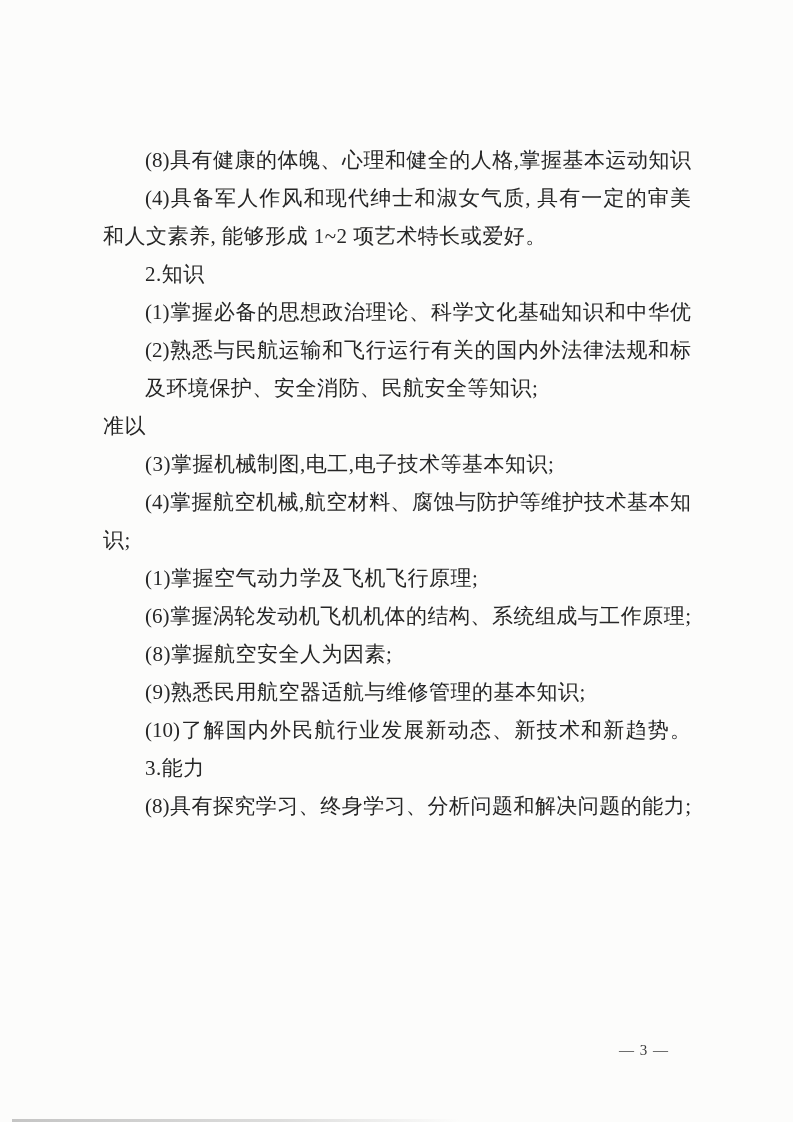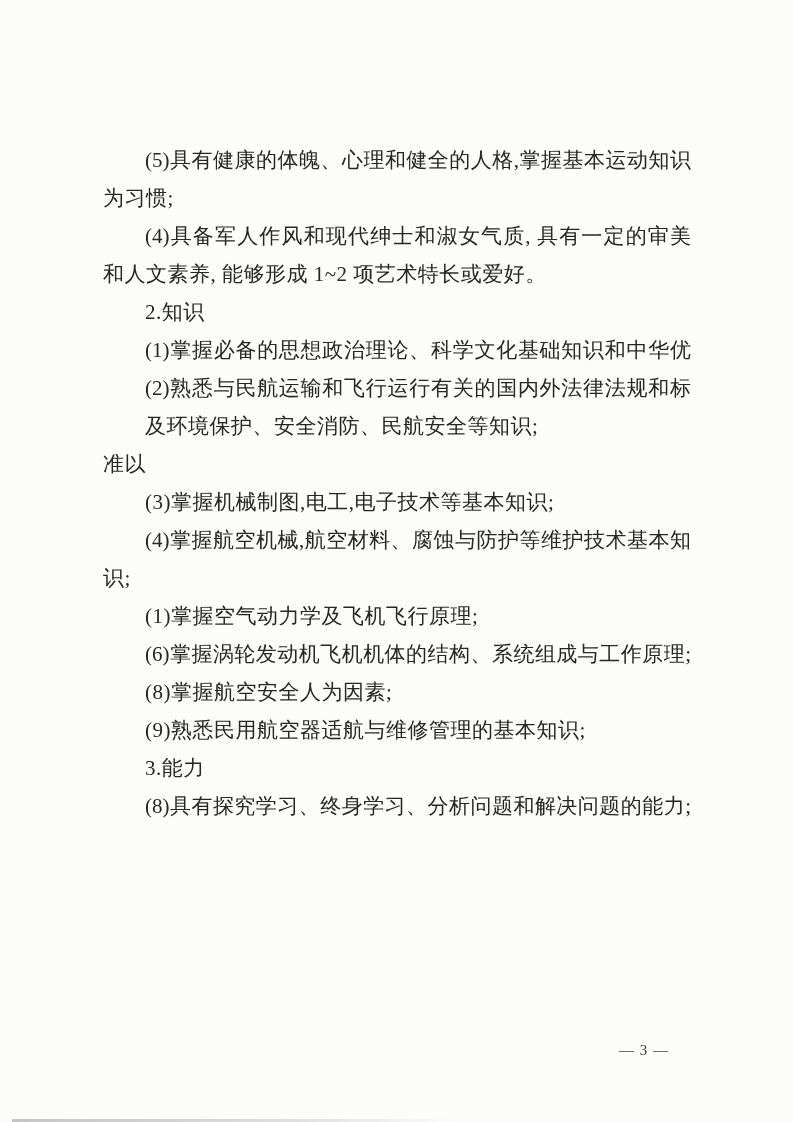--- a/index.html
+++ b/index.html
@@ -62,34 +62,34 @@
       rgba(130,130,130,0.45) 0%,
       rgba(150,150,150,0.30) 60%,
       rgba(160,160,160,0.0) 100%);
   }
 </style>
 </head>
 <body>
 
 <div class="page" style="background: rgb(252, 252, 251);">
   <div class="content" style="color: rgb(38, 38, 38);">
-      <p class="line i j">(5)具有健康的体魄、心理和健全的人格,掌握基本运动知识</p>
-      <p class="line">为习惯;</p>
+      <p class="line i j">(8)具有健康的体魄、心理和健全的人格,掌握基本运动知识</p>
       <p class="line i j">(4)具备军人作风和现代绅士和淑女气质, 具有一定的审美</p>
       <p class="line">和人文素养, 能够形成 1~2 项艺术特长或爱好。</p>
       <p class="line i">2.知识</p>
       <p class="line i j">(1)掌握必备的思想政治理论、科学文化基础知识和中华优</p>
       <p class="line i j">(2)熟悉与民航运输和飞行运行有关的国内外法律法规和标</p>
       <p class="line i">及环境保护、安全消防、民航安全等知识;</p>
       <p class="line">准以</p>
       <p class="line i">(3)掌握机械制图,电工,电子技术等基本知识;</p>
       <p class="line i j">(4)掌握航空机械,航空材料、腐蚀与防护等维护技术基本知</p>
       <p class="line">识;</p>
       <p class="line i">(1)掌握空气动力学及飞机飞行原理;</p>
       <p class="line i j">(6)掌握涡轮发动机飞机机体的结构、系统组成与工作原理;</p>
       <p class="line i">(8)掌握航空安全人为因素;</p>
       <p class="line i">(9)熟悉民用航空器适航与维修管理的基本知识;</p>
+      <p class="line i j">(10)了解国内外民航行业发展新动态、新技术和新趋势。</p>
       <p class="line i">3.能力</p>
       <p class="line i j">(8)具有探究学习、终身学习、分析问题和解决问题的能力;</p>
     </div>
   <div class="page-number">— 3 —</div>
   <div class="edge-shadow"></div>
 </div>
 
 </body></html>

